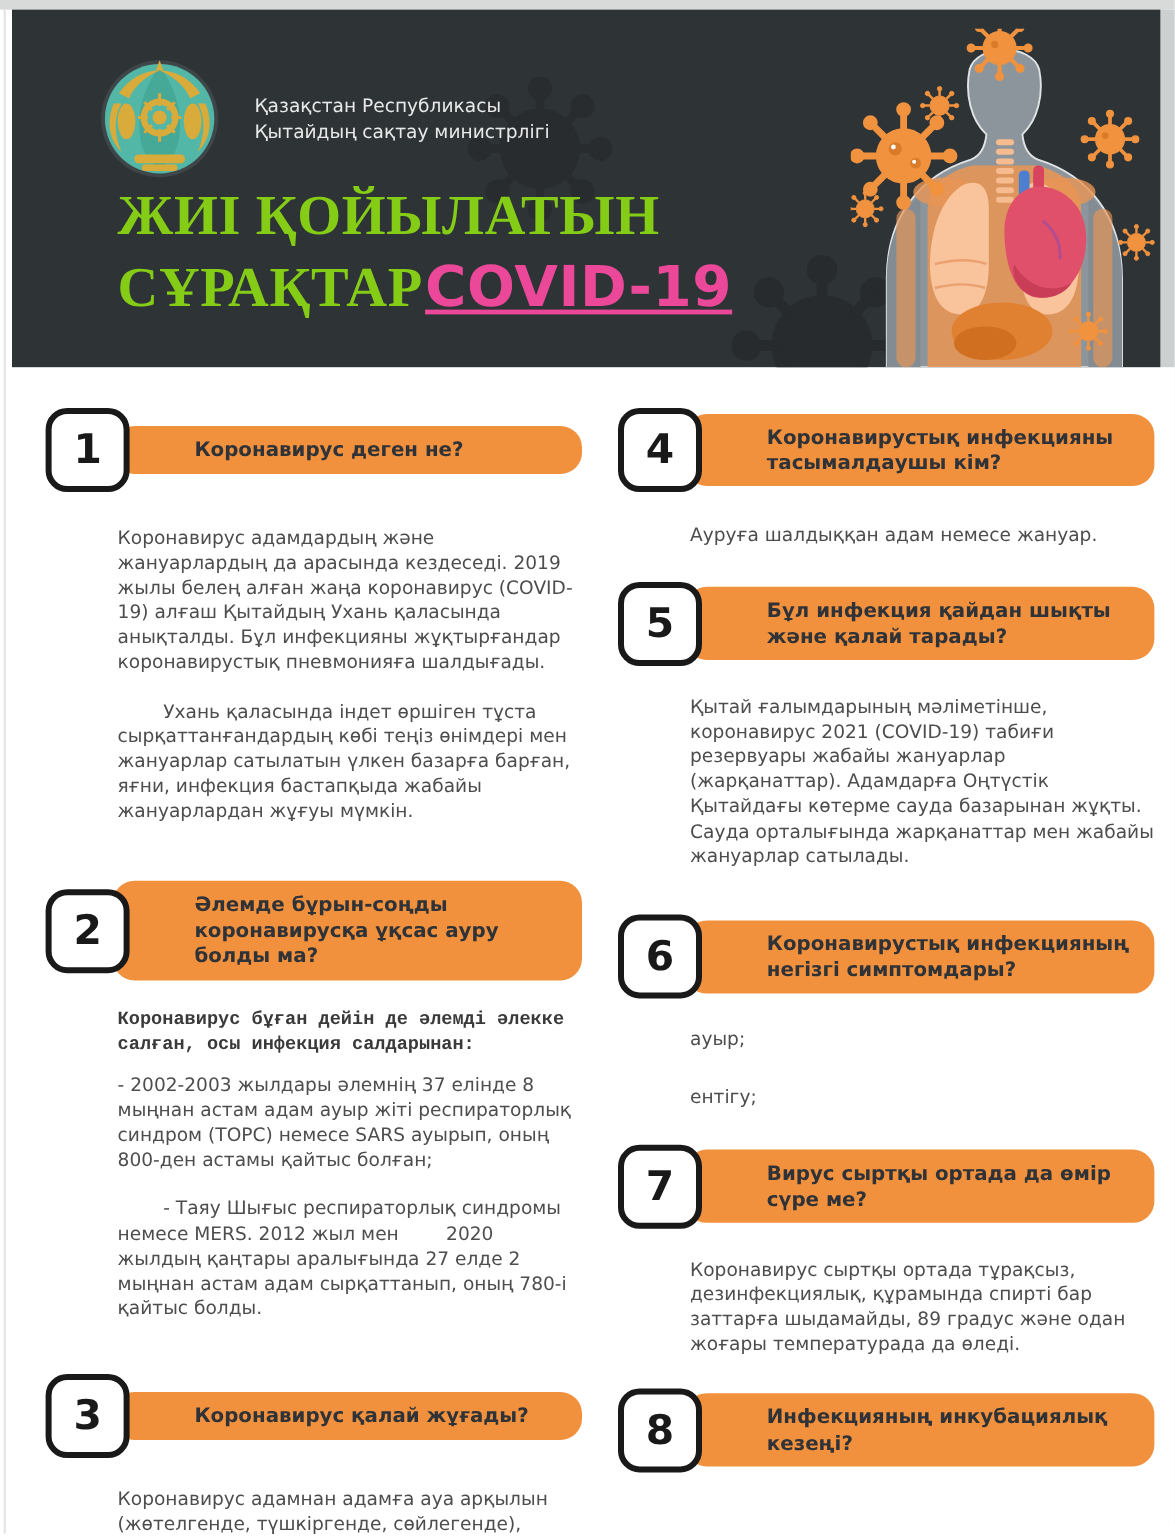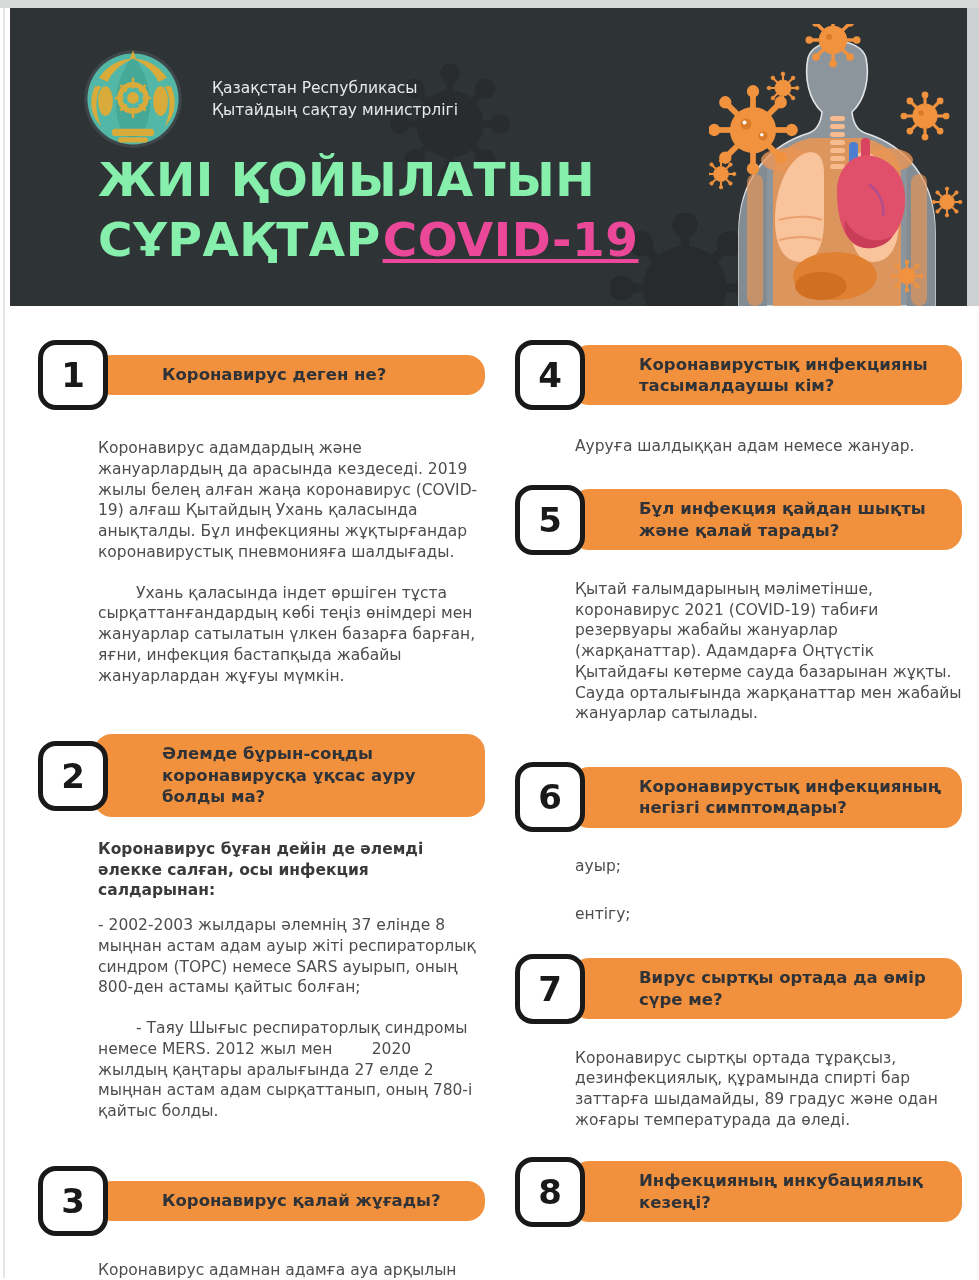--- a/index.html
+++ b/index.html
@@ -15,21 +15,21 @@
 
   
   .hdr{
     position:absolute;left:10px;top:8px;width:957px;height:298px;
     background:#2e3336;overflow:hidden;
   }
   .gov-row{position:absolute;left:70px;top:38px;display:flex;align-items:center;gap:26px;}
   .gov-row .emblem{width:106px;height:106px;flex:0 0 auto;}
   .gov-text{color:#e8e9e9;font-size:15.5px;line-height:1.45;}
   .title{position:absolute;left:88px;top:142px;font-weight:bold;font-size:47px;line-height:1.28;letter-spacing:.5px;}
-  .title .orange{color:#86efac;}
+  .title .orange{color:#84cc16;font-family:Liberation Serif, serif;}
   .title .white{color:#ec4899;margin-left:2px;text-decoration:underline;}
   .bgvir{position:absolute;opacity:.9;}
   .body-illus{position:absolute;right:2px;bottom:0;width:256px;height:282px;}
 
   
   .content{
     position:absolute;top:306px;left:38px;right:17px;bottom:0;
     display:flex;gap:30px;padding-top:32px;
   }
   .col{flex:1 1 0;min-width:0;}
@@ -44,21 +44,21 @@
   .qbanner{
     flex:1;margin-left:56px;background:#f2913d;border-radius:18px;
     padding:9px 16px 9px 68px;min-height:40px;display:flex;align-items:center;
     box-sizing:border-box;
   }
   .qbanner span{font-weight:bold;font-size:16.5px;line-height:1.3;color:#2f3338;}
   .answer{margin-top:22px;padding-left:60px;font-size:15.5px;line-height:1.34;color:#4d4d4d;}
   .answer p{margin:12px 0 20px;}
   .answer p:last-child{margin-bottom:0;}
   .answer p.indent{text-indent:38px;}
-  .answer p.bold-intro{font-weight:bold;color:#3a3a3a;margin-bottom:14px;}
+  .answer p.bold-intro{font-weight:bold;color:#3a3a3a;margin-bottom:14px;font-family:Liberation Mono, monospace;}
   .answer.list p{margin-bottom:27px;}
 
   
   .col-left .item-1{margin-bottom:48px;}
   .col-left .item-1 .answer{margin-top:26px;}
   .col-left .item-2{margin-bottom:42px;}
   .col-right .item-4{margin-bottom:26px;}
   .col-right .item-4 .answer{margin-top:24px;}
   .col-right .item-5{margin-bottom:36px;}
   .col-right .item-6{margin-bottom:20px;}

